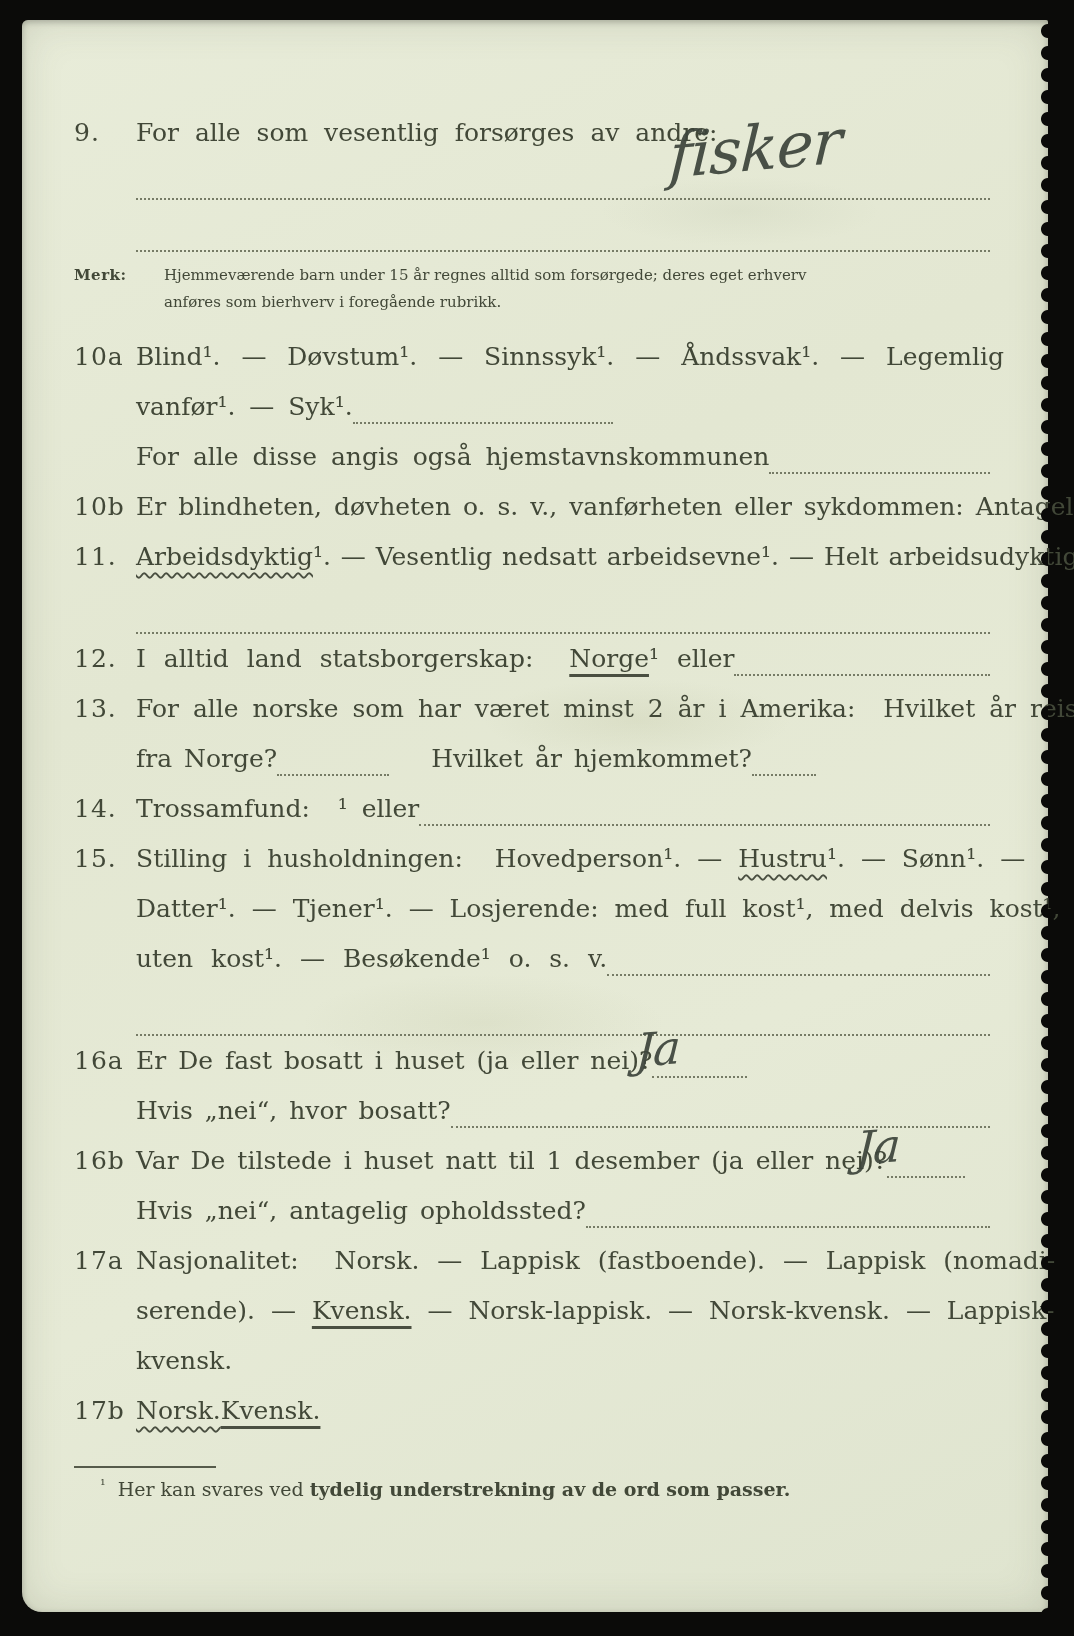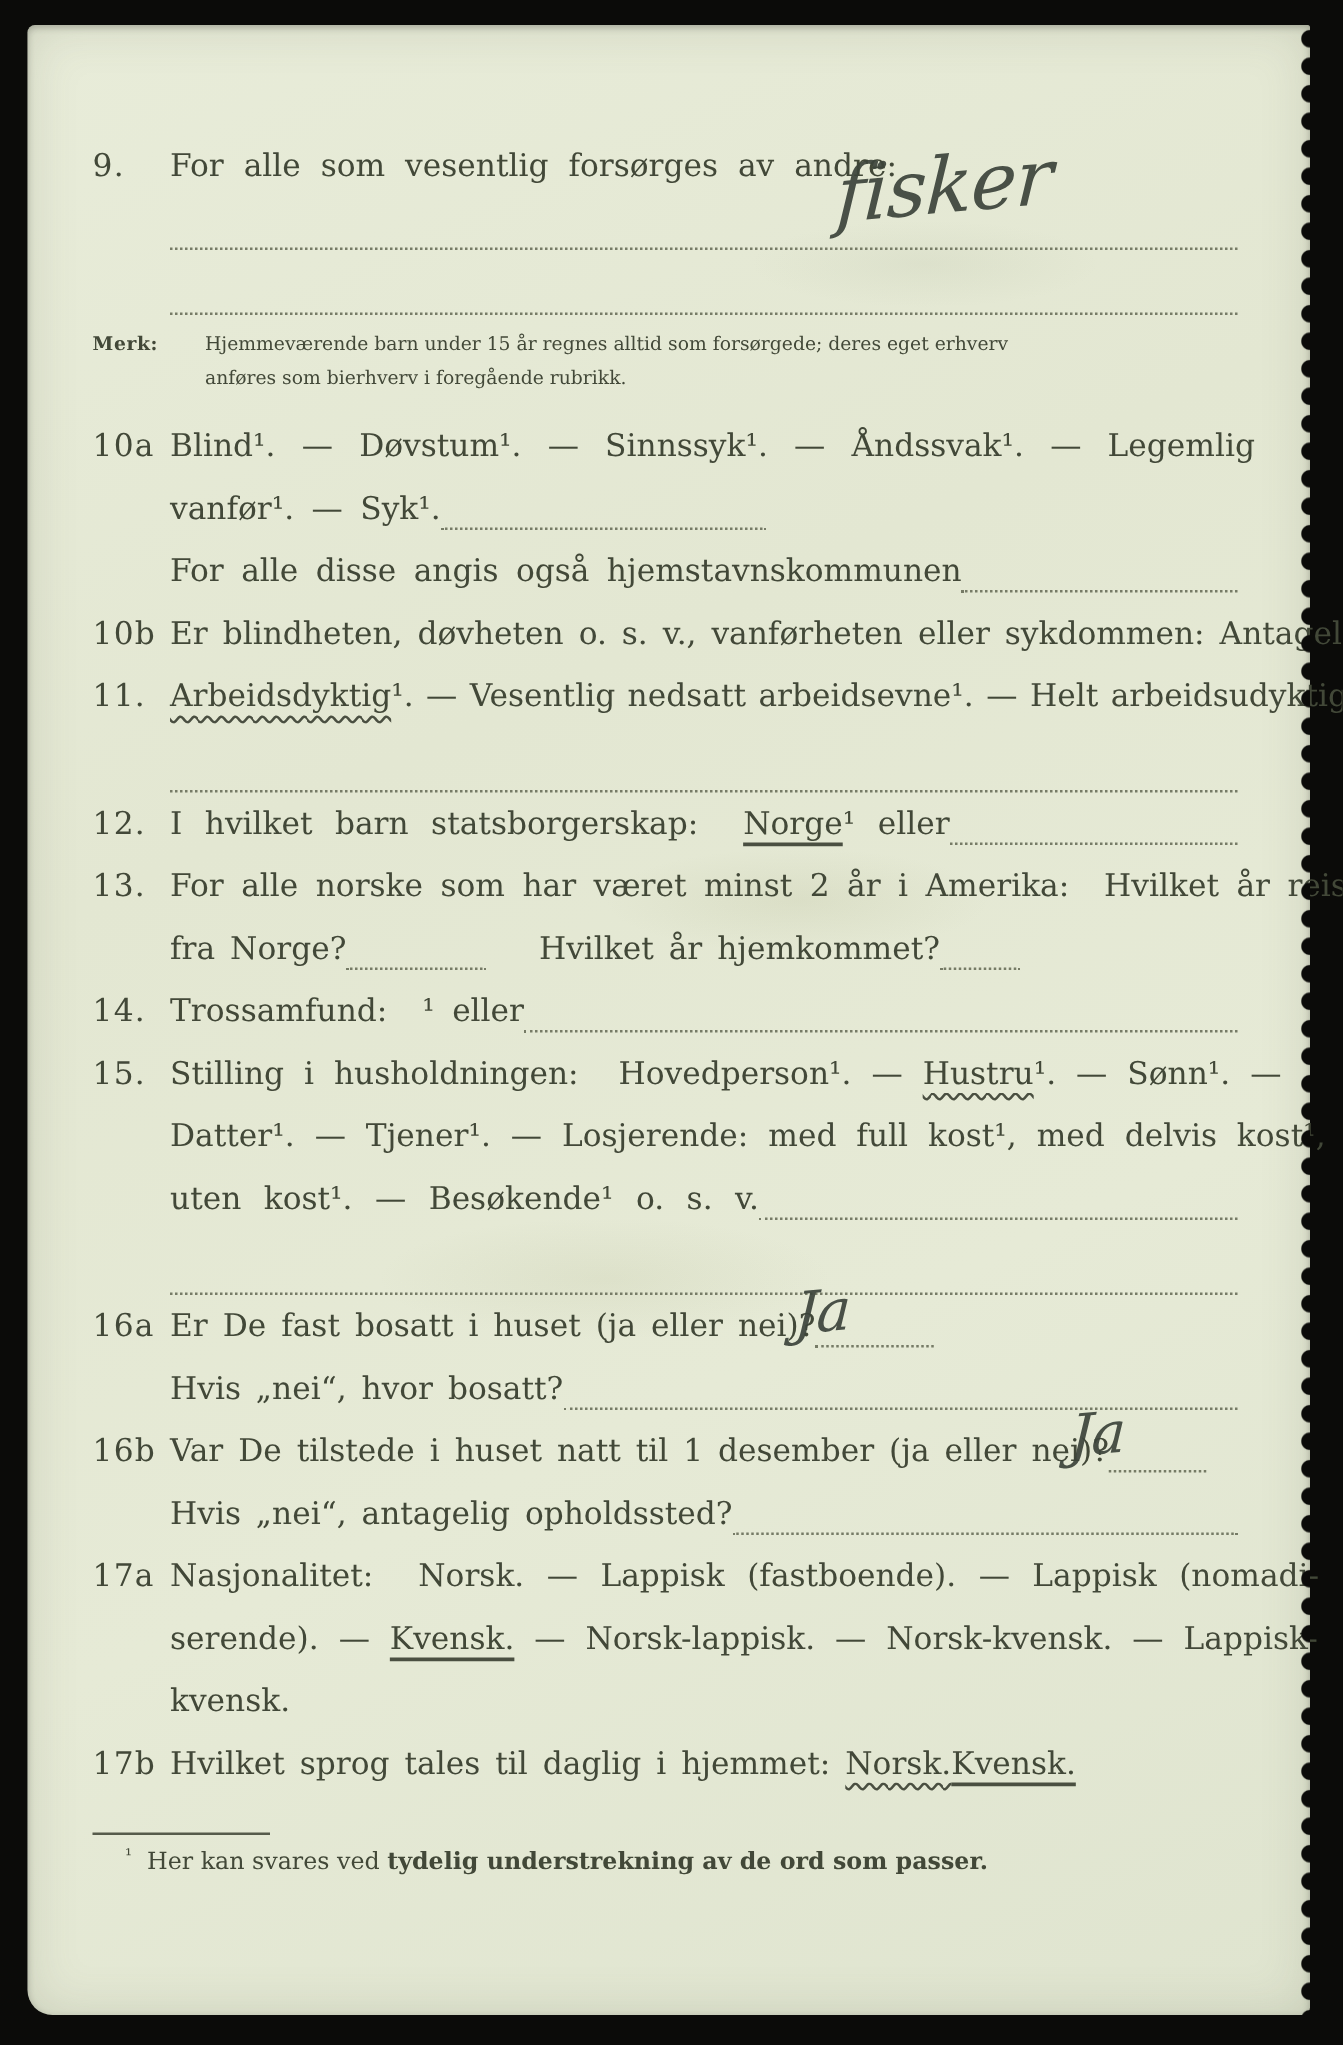--- a/index.html
+++ b/index.html
@@ -130,21 +130,21 @@
       <span class="qtext ws2">
         <span class="seg u-wavy">Arbeidsdyktig</span>
           <span class="seg">¹. — Vesentlig nedsatt arbeidsevne¹. — Helt arbeidsudyktig¹.</span>
       </span>
     </div>
     <div class="sep"></div>
 
     <div class="row">
       <span class="num">12.</span>
       <span class="qtext ws10">
-        <span class="seg">I hvilket barn statsborgerskap:  </span>
+        <span class="seg">I alltid land statsborgerskap:  </span>
           <span class="seg u-line">Norge</span>
           <span class="seg">¹ eller</span>
         <span class="leader"></span>
       </span>
     </div>
 
     <div class="row">
       <span class="num">13.</span>
       <span class="qtext ws6">
           <span class="seg">For alle norske som har været minst 2 år i Amerika:  Hvilket år reist</span>
@@ -244,21 +244,20 @@
     <div class="row">
       <span class="num"></span>
       <span class="qtext">
           <span class="seg">kvensk.</span>
         </span>
     </div>
 
     <div class="row">
       <span class="num">17b</span>
       <span class="qtext ws4">
-        <span class="seg">Hvilket sprog tales til daglig i hjemmet: </span>
           <span class="seg u-wavy">Norsk.</span>
           <span class="seg u-line">Kvensk.</span>
       </span>
     </div>
 
     <div class="footnote">
       <div class="foot-rule"></div>
       <div class="foot-line">
         <span class="foot-marker">¹</span><span>Her kan svares ved </span><span class="foot-bold">tydelig understrekning av de ord som passer.</span>
       </div>

